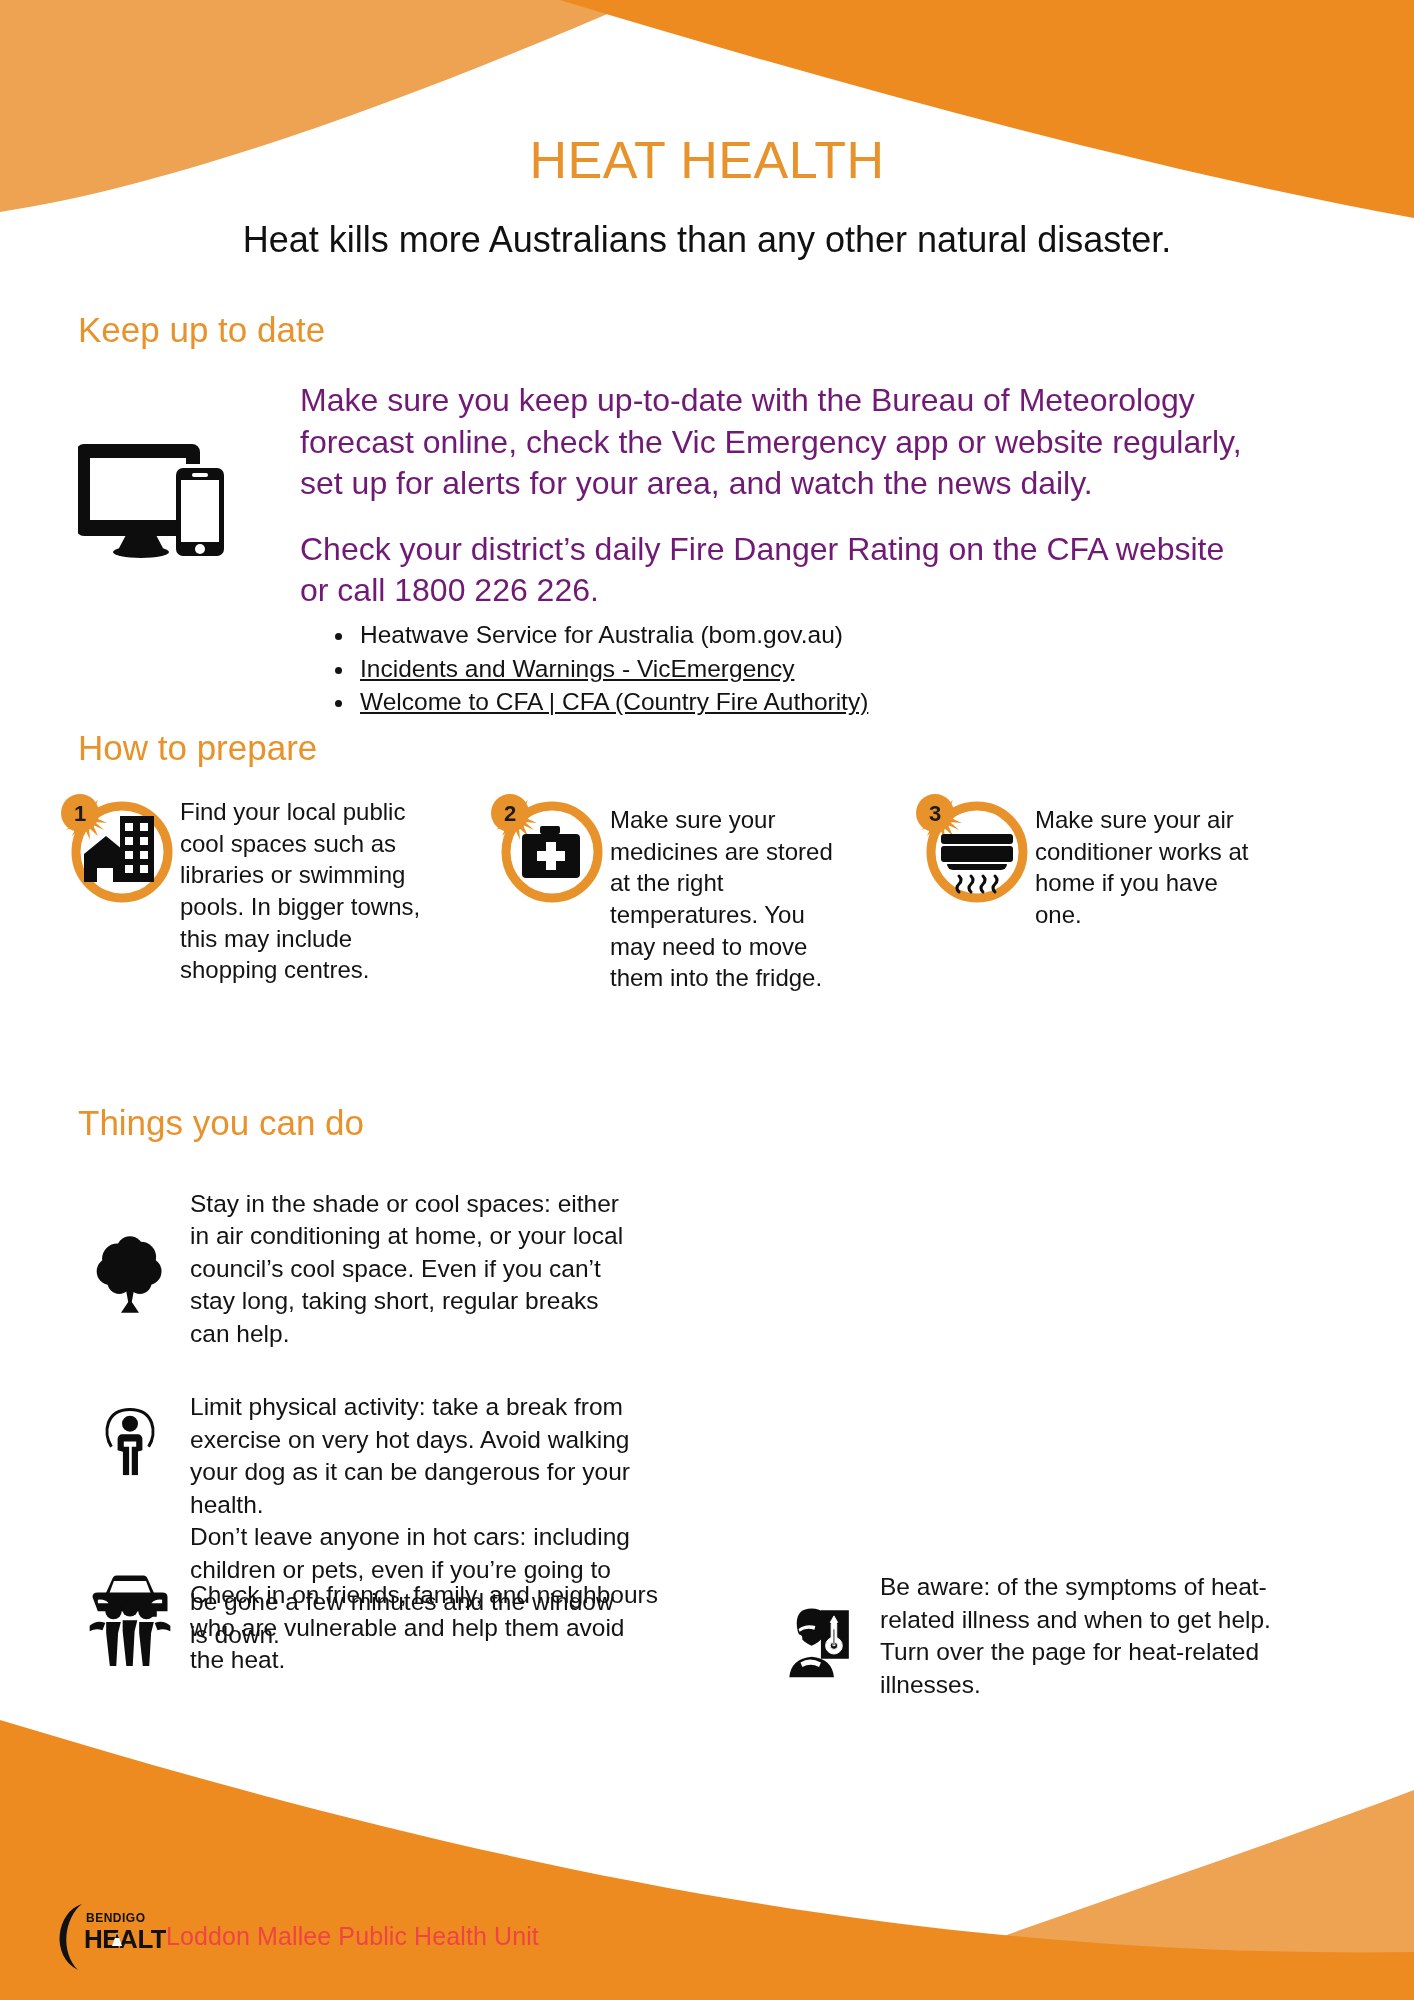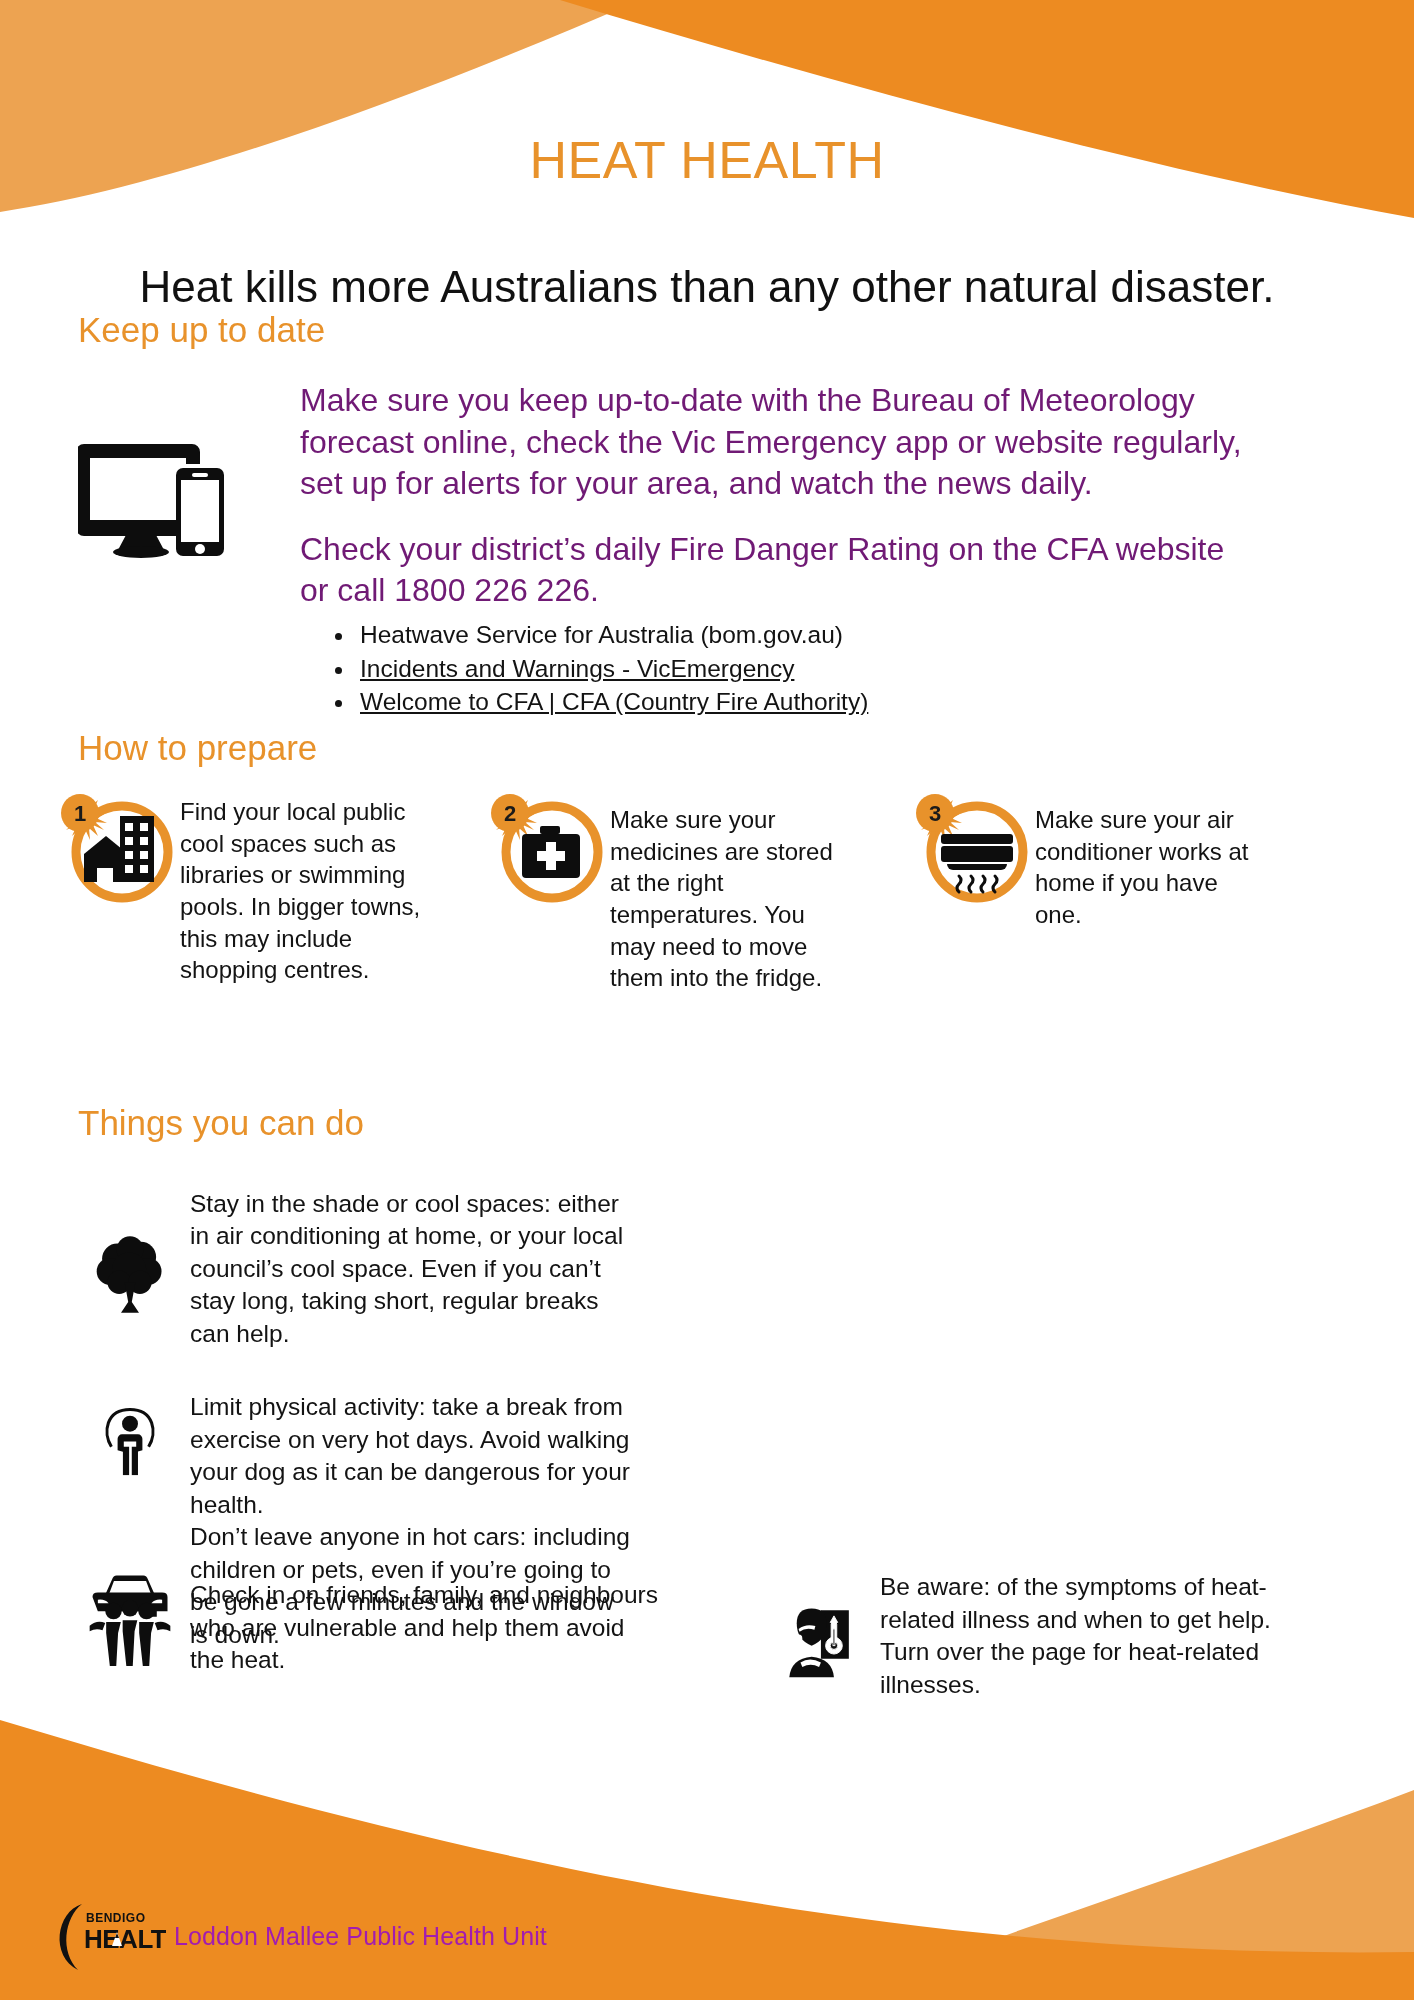--- a/index.html
+++ b/index.html
@@ -15,21 +15,21 @@
   .content{position:absolute;left:0;top:0;width:1414px;height:2000px;z-index:2;}
 
   
   .title{
     position:absolute;left:0;top:134px;width:1414px;text-align:center;
     font-size:52px;color:#E8922B;letter-spacing:0.5px;font-weight:400;
     line-height:1;
   }
   .subtitle{
     position:absolute;left:0;top:222px;width:1414px;text-align:center;
-    font-size:44px;color:#111111;font-weight:400;line-height:1;margin-top:43px;
+    font-size:36px;color:#111111;font-weight:400;line-height:1;
   }
 
   
   .sec-head{
     position:absolute;font-size:35px;color:#E8922B;font-weight:400;line-height:1;
   }
   #head-keep{left:78px;top:312px;}
   #head-prepare{left:78px;top:730px;}
   #head-things{left:78px;top:1105px;}
 
@@ -80,21 +80,21 @@
   .r3 .t-cell.left .t-txt{padding-top:8px;}
 
   
   .row-1{height:188px;}
   .row-2{height:152px;flex-direction:column;}
 
   
   .footer-logo{position:absolute;left:48px;top:1900px;height:72px;display:flex;align-items:center;}
   .logo-mark{position:relative;width:118px;height:72px;flex:0 0 118px;}
   .logo-unit{
-    font-size:25px;color:#a21caf;font-weight:400;margin-left:8px;
+    font-size:25px;color:#ef4444;font-weight:400;margin-left:0;
     white-space:nowrap;letter-spacing:0.1px;
   }
 </style>
 </head>
 <body>
 
 <div class="page">
 
   <svg class="bg-svg" viewBox="0 0 1414 2000" preserveAspectRatio="none">
 

